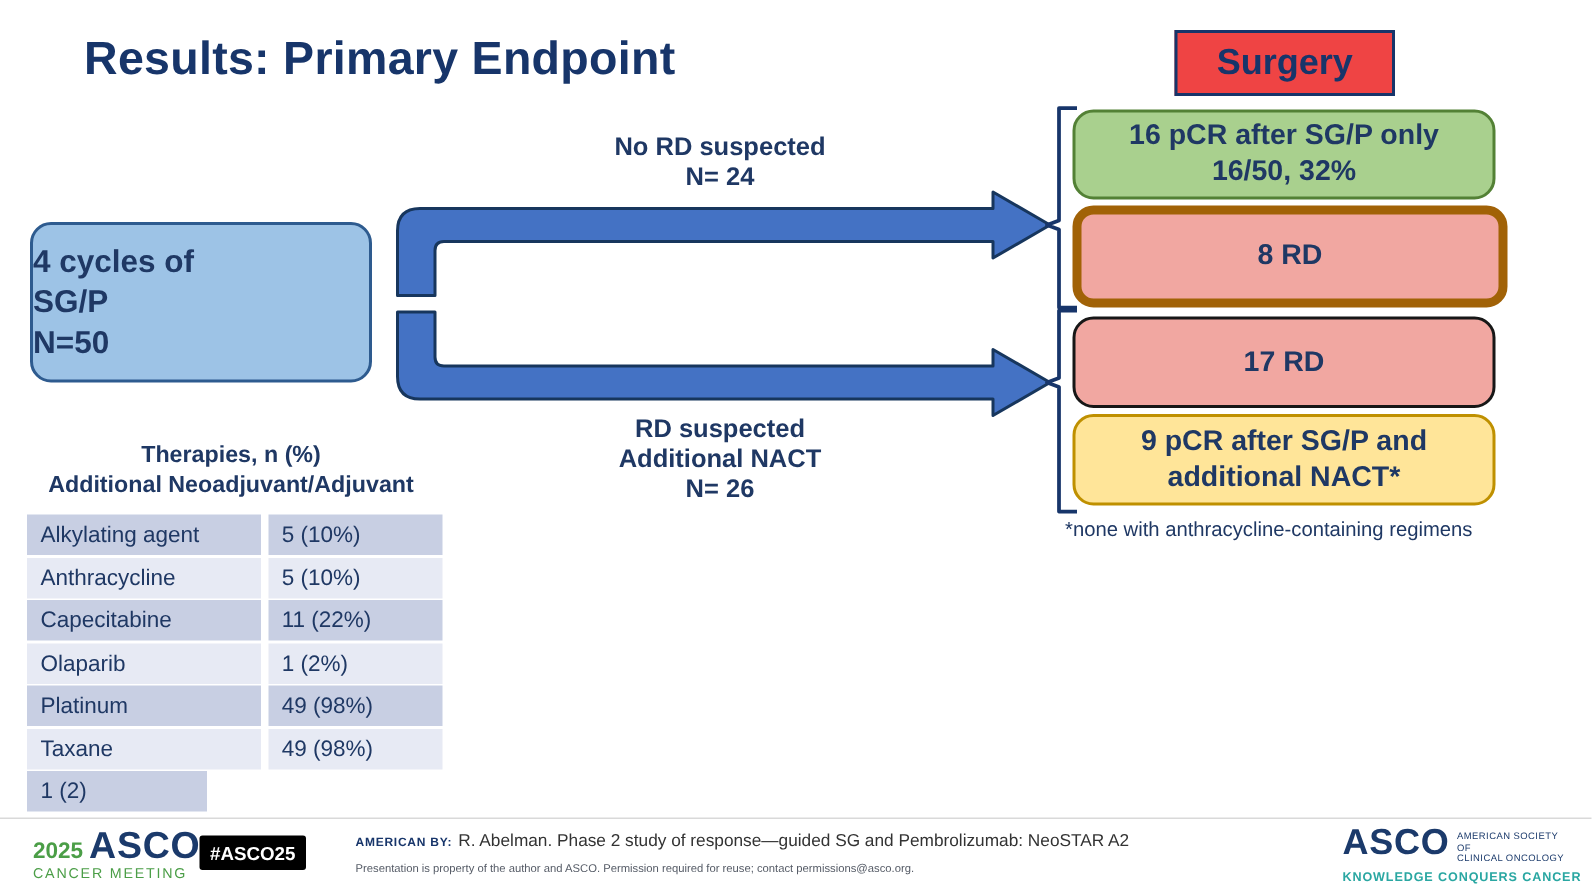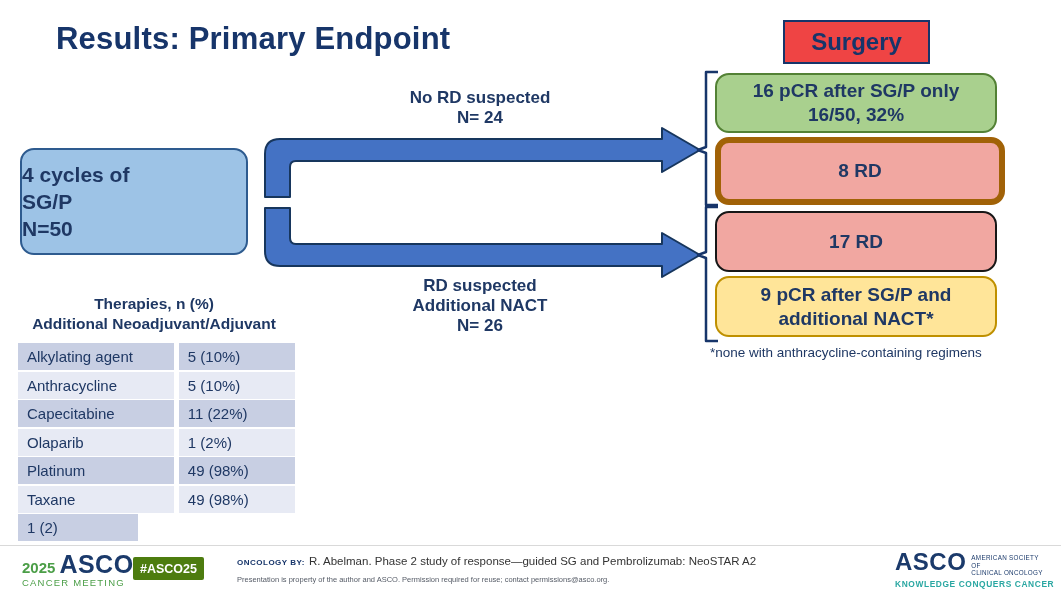--- a/index.html
+++ b/index.html
@@ -59,21 +59,21 @@
   .t-row.dark .t-cell{background:#c8cfe3;}
   .t-row.light .t-cell{background:#e7eaf4;}
   
   .footer-line{left:0;top:545px;width:1061px;height:1px;background:#d9d9d9;}
   .logo-left{left:22px;top:552px;width:110px;}
   .logo-left .row1{display:flex;align-items:baseline;}
   .logo-year{color:#4b9e47;font-size:15px;font-weight:bold;margin-right:4px;}
   .logo-asco{color:#1b3a6b;font-size:25px;font-weight:800;letter-spacing:.5px;line-height:24px;}
   .logo-sub{color:#4b9e47;font-size:9.5px;letter-spacing:1.2px;margin-top:1px;}
   .hashtag-badge{
-    left:133px;top:557px;width:71px;height:23px;background:#4d7c0f;border-radius:2px;
+    left:133px;top:557px;width:71px;height:23px;background:#000000;border-radius:2px;
     display:flex;align-items:center;justify-content:center;color:#ffffff;
     font-weight:bold;font-size:12.5px;
   }
   .presented{left:237px;top:553px;width:560px;}
   .presented .l1{font-size:11.5px;color:#333333;line-height:16px;}
   .presented .lbl{font-size:8px;font-weight:bold;color:#17356a;letter-spacing:.5px;margin-right:4px;}
   .presented .l2{font-size:7.5px;color:#555b66;margin-top:4px;}
   .logo-right{left:895px;top:551px;width:150px;}
   .logo-right .row1{display:flex;align-items:flex-start;}
   .asco-big{color:#1b3a6b;font-size:24px;font-weight:800;letter-spacing:.5px;line-height:22px;}
@@ -171,21 +171,21 @@
   </div>
   <div class="logo-sub">CANCER MEETING</div>
 </div>
 
 <div class="abs hashtag-badge">
   <span>#ASCO25</span>
 </div>
 
 <div class="abs presented">
   <div class="l1">
-    <span class="lbl">ONCOLOGY BY:</span><span>R. Abelman. Phase 2 study of response—guided SG and Pembrolizumab: NeoSTAR A2</span>
+    <span class="lbl">AMERICAN BY:</span><span>R. Abelman. Phase 2 study of response—guided SG and Pembrolizumab: NeoSTAR A2</span>
   </div>
   <div class="l2">Presentation is property of the author and ASCO. Permission required for reuse; contact permissions@asco.org.</div>
 </div>
 
 <div class="abs logo-right">
   <div class="row1">
     <span class="asco-big">ASCO</span>
     <span class="asco-society">
       <div>AMERICAN SOCIETY OF</div>
       <div>CLINICAL ONCOLOGY</div>

